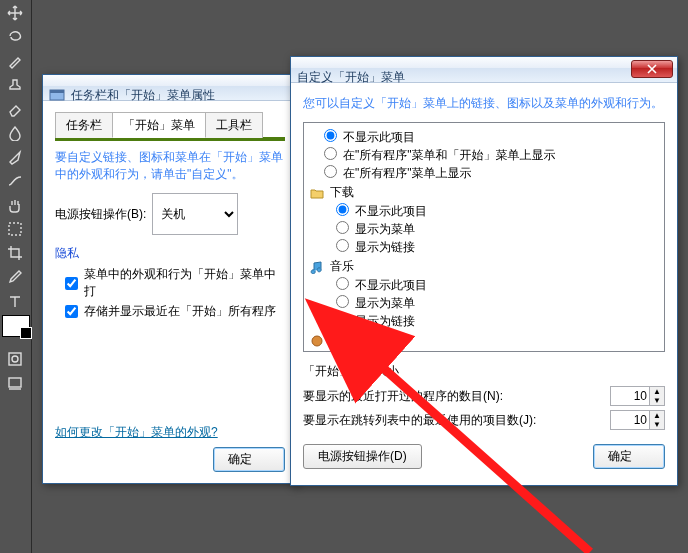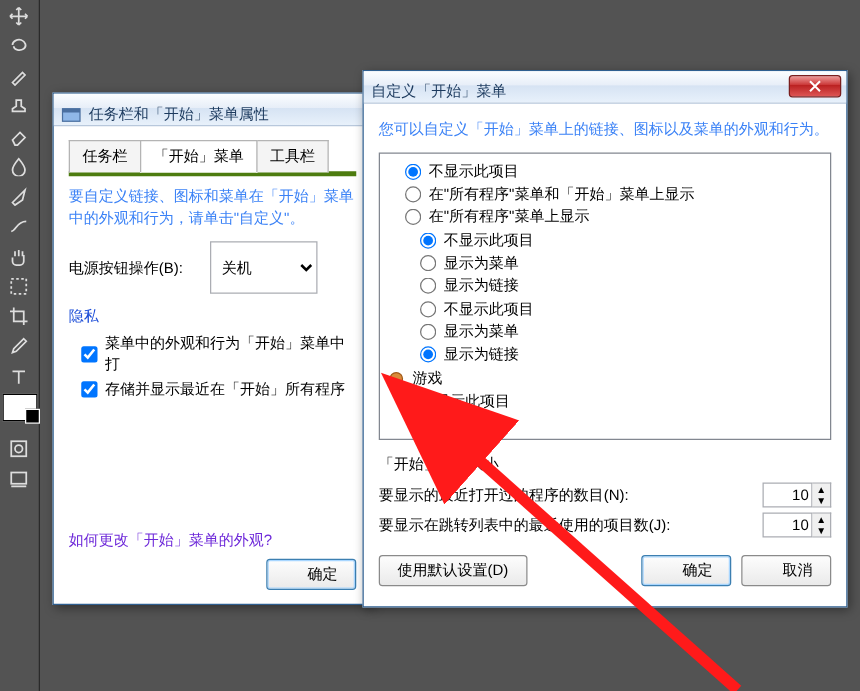--- a/index.html
+++ b/index.html
@@ -4,49 +4,49 @@
 <style>
 *{box-sizing:border-box;margin:0;padding:0;font-family:"Microsoft YaHei","SimSun",Tahoma,sans-serif;font-size:12px}
 body{background:#535353;width:688px;height:553px;overflow:hidden;position:relative}
 .toolbar{position:absolute;left:0;top:0;width:32px;height:553px;background:#535353;border-right:1px solid #2a2a2a;display:flex;flex-direction:column;padding-top:2px}
 .toolbar .slot{width:30px;height:22px;display:flex;align-items:center;justify-content:center;color:#ddd;margin-bottom:2px}
 .toolbar svg{stroke:#ddd;fill:none;stroke-width:1.4}
 .swatch{width:28px;height:22px;margin:2px 0 0 1px;background:#fff;border:1px solid #000;position:relative}
 .swatch .mini{position:absolute;right:-3px;bottom:-3px;width:12px;height:12px;background:#000;border:1px solid #fff}
 .canvas{position:absolute;left:32px;top:0;right:0;bottom:0;background:#535353}
 .dlg{position:absolute;background:#fff;border:1px solid #2f5f90;box-shadow:2px 2px 8px rgba(0,0,0,.4)}
-.titlebar{height:26px;background:linear-gradient(#fbfdff,#e7eef8 45%,#d6e3f3 46%,#e8f1fb);border-bottom:1px solid #b8c8dc;display:flex;align-items:flex-end;padding:0 6px;position:relative}
+.titlebar{height:26px;background:linear-gradient(#fbfdff,#e7eef8 45%,#d6e3f3 46%,#e8f1fb);border-bottom:1px solid #b8c8dc;display:flex;align-items:flex-start;padding:12px 6px;position:relative}
 .titlebar .ico{width:16px;height:16px;margin-right:6px}
 .titlebar .ttl{color:#1c3a5e}
 .closebtn{position:absolute;right:4px;top:3px;width:42px;height:18px;background:linear-gradient(#e99,#c93333 45%,#b22 46%,#d55);border:1px solid #7a1e1e;border-radius:3px;display:flex;align-items:center;justify-content:center;color:#fff;font-weight:bold}
 .body{padding:10px 12px 14px}
 .tabs{display:flex;border-bottom:4px solid #4d7c0f;margin-bottom:8px}
 .tab{padding:4px 10px 3px;border:1px solid #b4b4b4;border-bottom:none;background:#f4f4f4;margin-right:-1px;position:relative;top:1px}
 .tab.active{background:#fff;border-bottom:1px solid #fff;z-index:1}
 .row{display:flex;align-items:center;margin:6px 0}
-.lbl{margin-right:22px}
+.lbl{margin-right:6px}
 select.combo,input.spin{border:1px solid #abadb3;background:#fff;padding:12px 4px}
 select.combo{width:86px}
 .group{margin:10px 0 14px}
 .group .gttl{color:#1d4ed8;margin-bottom:4px}
 .chkrow{display:flex;align-items:center;margin:3px 0 3px 10px}
 .chkrow input{margin-right:6px}
-.link{color:#6d28d9;cursor:pointer}
-.btn{min-width:72px;padding:3px 14px;background:linear-gradient(#fdfdfd,#eaeaea);border:1px solid #8a8a8a;border-radius:3px;text-align:right}
+.link{color:#0369a1;text-decoration:underline;cursor:pointer}
+.btn{min-width:72px;padding:3px 14px;background:linear-gradient(#fdfdfd,#eaeaea);border:1px solid #8a8a8a;border-radius:3px;text-align:left}
 .btn.primary{border-color:#3c7fb1;box-shadow:0 0 0 1px #a8d6ff inset}
 .footer{display:flex;justify-content:flex-end;gap:8px;margin-top:6px}
 .dlg1{left:42px;top:74px;width:256px;height:410px}
 .dlg2{left:290px;top:56px;width:388px;height:430px}
 .desc{margin:2px 0 10px;color:#3b82f6}
 .treebox{border:1px solid #828790;height:230px;overflow:auto;padding:4px 6px;margin-bottom:10px}
 .tgrp{margin:2px 0}
 .tgrp .ghead{display:flex;align-items:center;gap:6px;margin:2px 0}
 .tgrp .ghead .gico{width:14px;height:14px;display:flex;align-items:center;justify-content:center}
 .opts{padding-left:26px}
-.opt{display:flex;align-items:center;gap:6px;margin:1px 0}
+.opt{display:flex;align-items:flex-start;gap:6px;margin:1px 0}
 .opt input[type=radio]{margin:0}
 .section{border-top:1px solid transparent}
 .section .sechead{margin:0 0 6px}
 .numrow{display:flex;align-items:center;justify-content:space-between;margin:4px 0}
 .spinwrap{display:flex}
 .spinwrap input{width:40px;text-align:right;border:1px solid #abadb3;padding:1px 2px}
 .spinwrap .ar{display:flex;flex-direction:column;border:1px solid #abadb3;border-left:none}
 .spinwrap .ar span{width:14px;height:9px;font-size:8px;display:flex;align-items:center;justify-content:center;background:#f0f0f0}
 .dlg2 .footer2{display:flex;justify-content:space-between;margin-top:14px}
 .dlg2 .footer2 .right{display:flex;gap:8px}
@@ -208,37 +208,53 @@
               <span>在"所有程序"菜单和「开始」菜单上显示</span>
             </div>
           <div class="opt">
               <input type="radio" style="">
               <span>在"所有程序"菜单上显示</span>
             </div>
         </div>
       </div>
 
       <div class="tgrp">
+        <div class="ghead">
+          <span class="gico">
+              <svg width="14" height="12">
+                <path d="M1 3h4l1 1h7v7H1z" fill="#f4cf6a" stroke="#b8922b"></path>
+              </svg>
+            </span>
+          <span>下载</span>
+        </div>
         <div class="opts">
           <div class="opt">
               <input type="radio" checked="" style="">
               <span>不显示此项目</span>
             </div>
           <div class="opt">
               <input type="radio" style="">
               <span>显示为菜单</span>
             </div>
           <div class="opt">
               <input type="radio" style="">
               <span>显示为链接</span>
             </div>
         </div>
       </div>
 
       <div class="tgrp">
+        <div class="ghead">
+          <span class="gico">
+              <svg width="14" height="14">
+                <path d="M5 11a2 2 0 1 1-1-1V3l7-1v7a2 2 0 1 1-1-1" fill="#4aa3df" stroke="#2b6fa0"></path>
+              </svg>
+            </span>
+          <span>音乐</span>
+        </div>
         <div class="opts">
           <div class="opt">
               <input type="radio" style="">
               <span>不显示此项目</span>
             </div>
           <div class="opt">
               <input type="radio" style="">
               <span>显示为菜单</span>
             </div>
           <div class="opt">
@@ -285,24 +301,23 @@
           <input value="10" style="">
           <span class="ar">
               <span>▲</span>
               <span>▼</span>
             </span>
         </span>
       </div>
     </div>
 
     <div class="footer2">
-      <div class="btn">使用默认设置(D)</div>
+      <div class="btn">电源按钮操作(D)</div>
       <div class="right">
         <div class="btn primary">确定</div>
-        <div class="btn">取消</div>
       </div>
     </div>
   </div>
 </div>
 
 <svg class="arrow" width="688" height="553">
   <defs>
       <marker id="ah" markerWidth="12" markerHeight="12" refX="2" refY="5" orient="auto">
         <path d="M0 0L12 5L0 10z" fill="#ff1a1a"></path>
       </marker>

